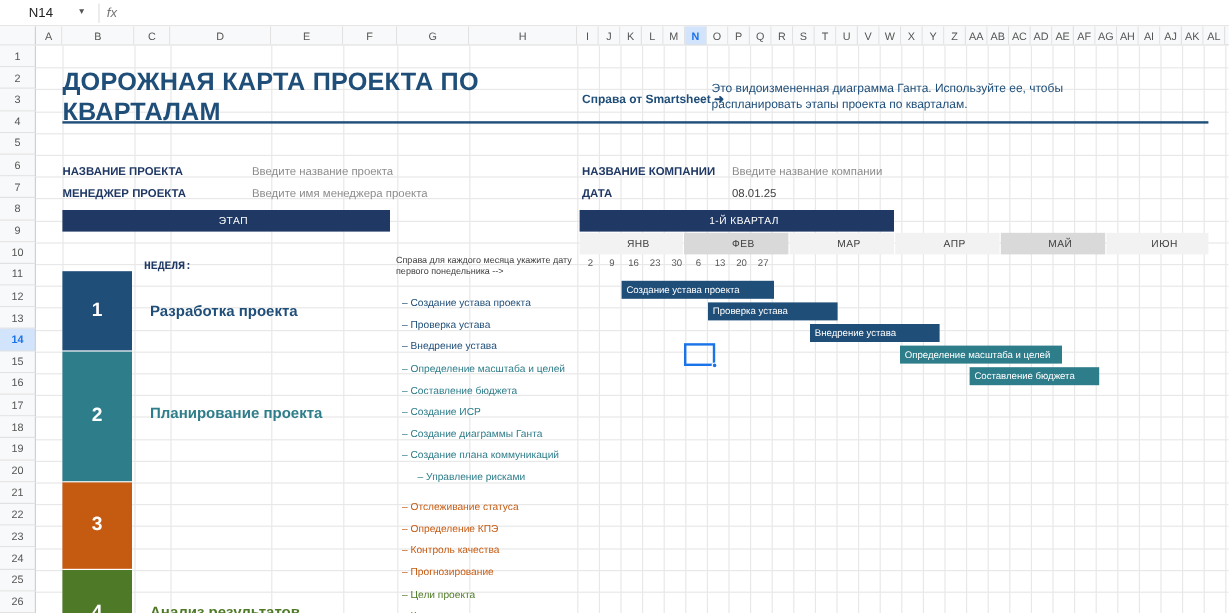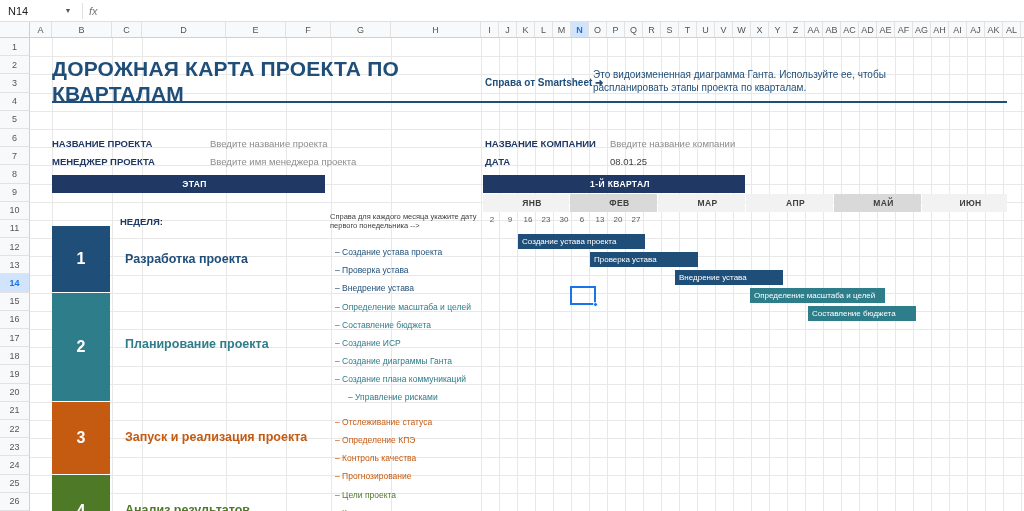--- a/index.html
+++ b/index.html
@@ -17,21 +17,21 @@
     height: 22px;
     border-bottom: 1px solid #e0e0e0;
     display: flex;
     align-items: center;
     background: #ffffff;
     font-size: 11px;
     color: #333;
   }
   .name-box {
     width: 60px;
-    padding-left: 8px;
+    padding-left: 24px;
     height: 100%;
     display: flex;
     align-items: center;
     font-size: 11px;
     color: #222;
   }
   .name-box-caret {
     width: 16px; height: 100%;
     display: flex; align-items: center; justify-content: center;
     color: #555; font-size: 7px;
@@ -115,28 +115,28 @@
 
   
   .lbl { position: absolute; font-size: 9.5px; font-weight: bold; color: #1f3864; }
   .val { position: absolute; font-size: 9.5px; color: #8c8c8c; }
   .val.dark { color: #404040; }
 
   
   .band {
     position: absolute;
     display: flex; align-items: center; justify-content: center;
-    font-size: 8.5px; font-weight: bold; letter-spacing: .4px; padding-left: 12px;
+    font-size: 8.5px; font-weight: normal; letter-spacing: .4px; padding-left: 12px;
   }
   .band-dark { background: #1f3864; color: #ffffff; }
   .band-gray { background: #d9d9d9; color: #404040; }
   .band-lgray { background: #f2f2f2; color: #404040; }
 
   .week-label {
-    position: absolute; font-size: 9.5px; font-weight: bold; color: #1f3864;
+    position: absolute; font-size: 9.5px; font-weight: bold; color: #1f3864; font-family: Liberation Mono, monospace;
   }
   .tasks-note {
     position: absolute; font-size: 7.5px; color: #404040; line-height: 9px;
   }
   .daynum {
     position: absolute; font-size: 8px; color: #595959; text-align: center;
   }
 
   
   .phase {
@@ -379,21 +379,20 @@
         <div class="phase" style="left:22px; top:255px; width:58px; height:108px; background:#2e7d8a;">2</div>
         <div class="phase-title" style="left:95px; top:299px; color:#2e7d8a;">Планирование проекта</div>
         <div class="task" style="left:305px; top:252px; color:#2e7d8a;">– Определение масштаба и целей</div>
         <div class="task" style="left:305px; top:270px; color:#2e7d8a;">– Составление бюджета</div>
         <div class="task" style="left:305px; top:288px; color:#2e7d8a;">– Создание ИСР</div>
         <div class="task" style="left:305px; top:306px; color:#2e7d8a;">– Создание диаграммы Ганта</div>
         <div class="task" style="left:305px; top:324px; color:#2e7d8a;">– Создание плана коммуникаций</div>
         <div class="task" style="left:318px; top:342px; color:#2e7d8a;">– Управление рисками</div>
 
         <div class="phase" style="left:22px; top:364px; width:58px; height:72px; background:#c55a11;">3</div>
-        <div class="phase-title" style="left:95px; top:392px; color:#c55a11;">Запуск и реализация проекта</div>
         <div class="task" style="left:305px; top:367px; color:#c55a11;">– Отслеживание статуса</div>
         <div class="task" style="left:305px; top:385px; color:#c55a11;">– Определение КПЭ</div>
         <div class="task" style="left:305px; top:403px; color:#c55a11;">– Контроль качества</div>
         <div class="task" style="left:305px; top:421px; color:#c55a11;">– Прогнозирование</div>
 
         <div class="phase" style="left:22px; top:437px; width:58px; height:72px; background:#4e7a27;">4</div>
         <div class="phase-title" style="left:95px; top:465px; color:#4e7a27;">Анализ результатов</div>
         <div class="task" style="left:305px; top:440px; color:#4e7a27;">– Цели проекта</div>
         <div class="task" style="left:305px; top:458px; color:#4e7a27;">– Конечные продукты</div>
 

